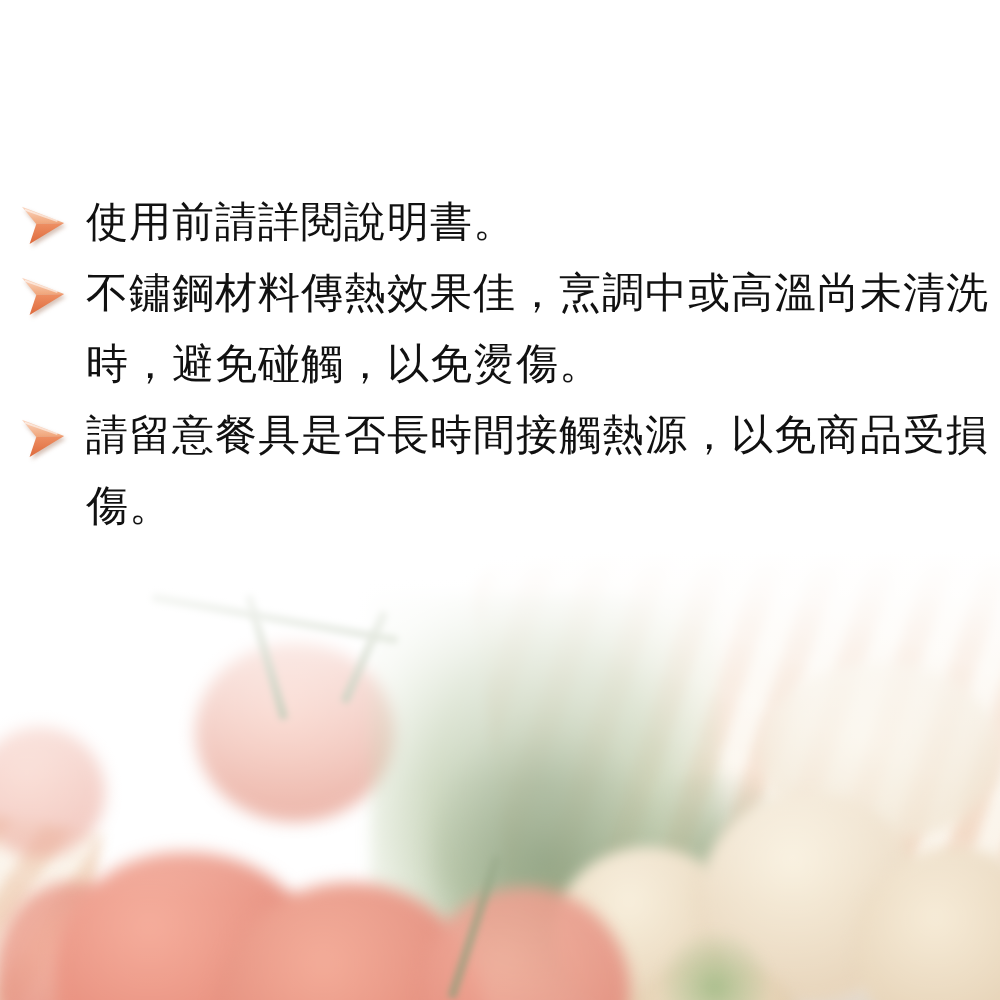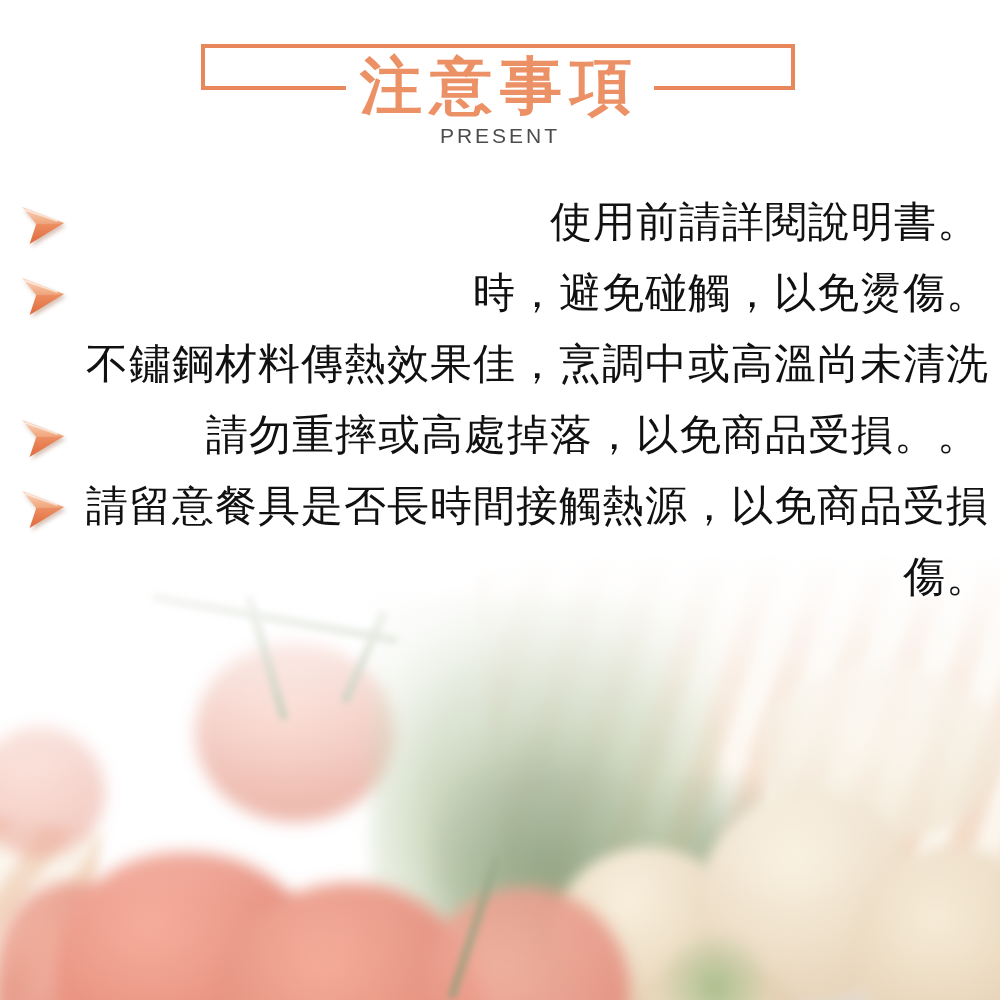--- a/index.html
+++ b/index.html
@@ -89,21 +89,21 @@
     font-size: 62px; line-height: 68px; font-weight: 700;
     color: #EC9165; letter-spacing: 8px; white-space: nowrap;
   }
   .subtitle {
     position: absolute; top: 124px; left: 0; right: 0; text-align: center;
     font-size: 21px; letter-spacing: 3px; color: #4C4C4C;
   }
 
   
   .notices { position: absolute; left: 0; right: 0; top: 186px; z-index: 2; }
-  .notice { display: flex; align-items: flex-start; text-align: right; }
+  .notice { display: flex; align-items: flex-start; }
   .arrow { flex: 0 0 86px; display: flex; justify-content: center; padding-top: 14px; }
   .arrow-svg { width: 46px; height: 46px; filter: drop-shadow(2px 3px 2px rgba(140,80,50,0.35)); }
   .ntext { flex: 1; padding-right: 20px; }
   .nline {
     margin: 0; font-size: 42px; line-height: 71px; color: #111111;
     letter-spacing: 1px; white-space: nowrap;
     text-shadow: -2px -2px 0 #fff, 0 -2px 0 #fff, 2px -2px 0 #fff,
                  -2px 0 0 #fff, 2px 0 0 #fff,
                  -2px 2px 0 #fff, 0 2px 0 #fff, 2px 2px 0 #fff,
                  0 0 6px #fff;
@@ -146,25 +146,20 @@
     <div class="shroom m5"></div>
     <div class="tomato t6"></div>
     <div class="tomato t1"></div>
     <div class="tomato t2"></div>
     <div class="tomato t4"></div>
     <div class="stem s4"></div>
     <div class="sprout"></div>
     <div class="wash"></div>
   </div>
 
-  <header>
-    <div class="tbox"></div>
-    <h1 class="title">注意事項</h1>
-    <div class="subtitle">PRESENT</div>
-  </header>
 
   <main class="notices">
 
     <div class="notice">
       <span class="arrow">
         <svg class="arrow-svg" viewBox="0 0 48 48">
           <polygon points="2,7 46,24 17,25" fill="url(#arrowUp)"></polygon>
           <polygon points="17,25 46,24 10,46" fill="url(#arrowDown)"></polygon>
           <path d="M5,10 L39,22" stroke="rgba(255,255,255,0.55)" stroke-width="2" fill="none"></path>
         </svg>
@@ -176,37 +171,25 @@
 
     <div class="notice">
       <span class="arrow">
         <svg class="arrow-svg" viewBox="0 0 48 48">
           <polygon points="2,7 46,24 17,25" fill="url(#arrowUp)"></polygon>
           <polygon points="17,25 46,24 10,46" fill="url(#arrowDown)"></polygon>
           <path d="M5,10 L39,22" stroke="rgba(255,255,255,0.55)" stroke-width="2" fill="none"></path>
         </svg>
       </span>
       <div class="ntext">
+        <p class="nline">不鏽鋼材料傳熱效果佳，烹調中或高溫尚未清洗</p>
         <p class="nline">時，避免碰觸，以免燙傷。</p>
-        <p class="nline">不鏽鋼材料傳熱效果佳，烹調中或高溫尚未清洗</p>
       </div>
     </div>
 
-    <div class="notice">
-      <span class="arrow">
-        <svg class="arrow-svg" viewBox="0 0 48 48">
-          <polygon points="2,7 46,24 17,25" fill="url(#arrowUp)"></polygon>
-          <polygon points="17,25 46,24 10,46" fill="url(#arrowDown)"></polygon>
-          <path d="M5,10 L39,22" stroke="rgba(255,255,255,0.55)" stroke-width="2" fill="none"></path>
-        </svg>
-      </span>
-      <div class="ntext">
-        <p class="nline">請勿重摔或高處掉落，以免商品受損。。</p>
-      </div>
-    </div>
 
 
     <div class="notice">
       <span class="arrow">
         <svg class="arrow-svg" viewBox="0 0 48 48">
           <polygon points="2,7 46,24 17,25" fill="url(#arrowUp)"></polygon>
           <polygon points="17,25 46,24 10,46" fill="url(#arrowDown)"></polygon>
           <path d="M5,10 L39,22" stroke="rgba(255,255,255,0.55)" stroke-width="2" fill="none"></path>
         </svg>
       </span>

